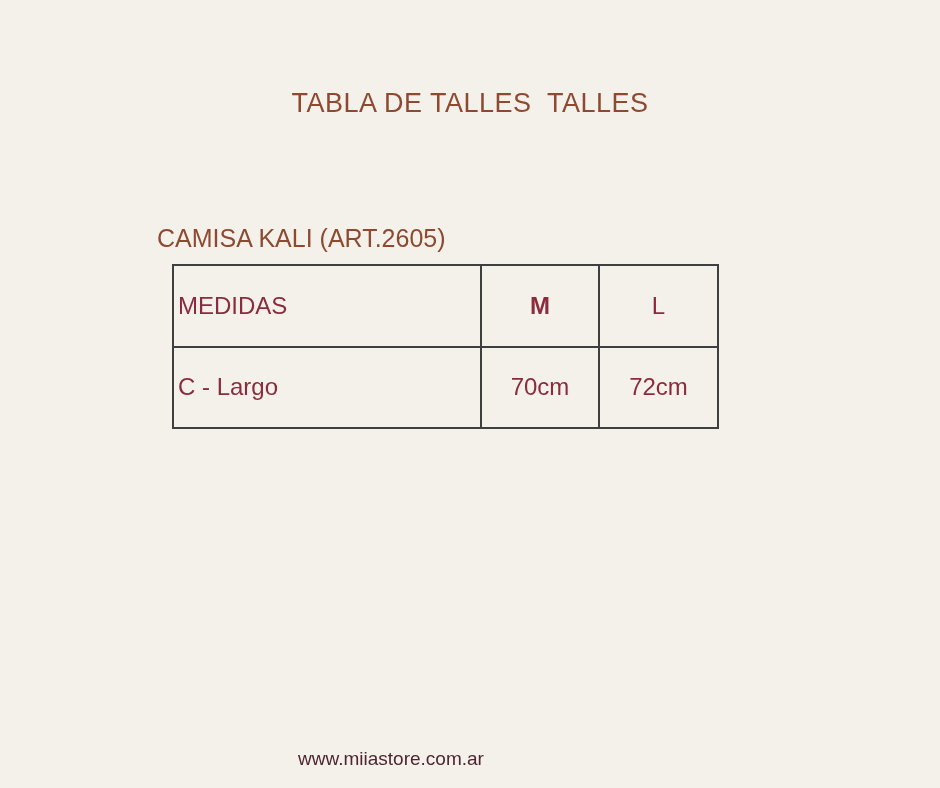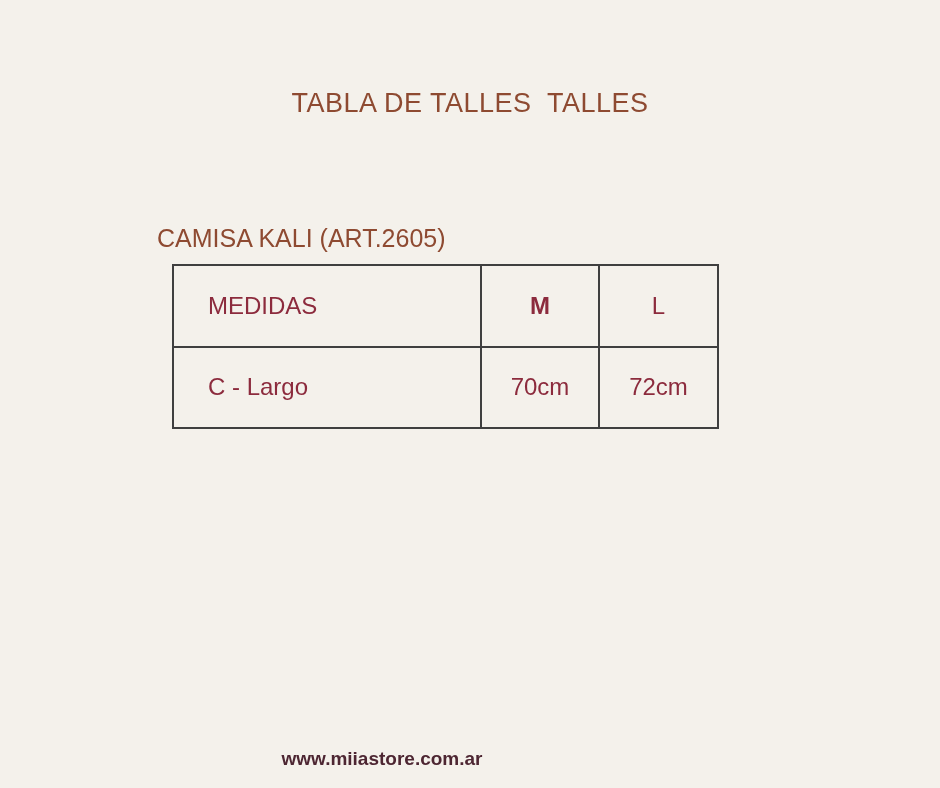--- a/index.html
+++ b/index.html
@@ -51,34 +51,33 @@
     height: 79.5px;
     font-size: 24px;
     font-weight: normal;
     color: #8C2B3D;
     vertical-align: middle;
     text-align: center;
     padding: 0;
   }
   table.size-table .label-cell {
     text-align: left;
-    padding-left: 34px;
+    padding-left: 4px;
   }
   table.size-table .col-m-header {
     font-weight: bold;
   }
   .footer-url {
     position: absolute;
     top: 748px;
-    left: 0;
+    left: 9px;
     width: 764px;
     text-align: center;
     font-size: 19px;
     color: #4D2632;
-    font-weight: bold;
   }
 </style>
 </head>
 <body>
 
 <div class="page-title">TABLA DE TALLES  TALLES</div>
 
 <div class="product-title">CAMISA KALI (ART.2605)</div>
 
 <table class="size-table">

